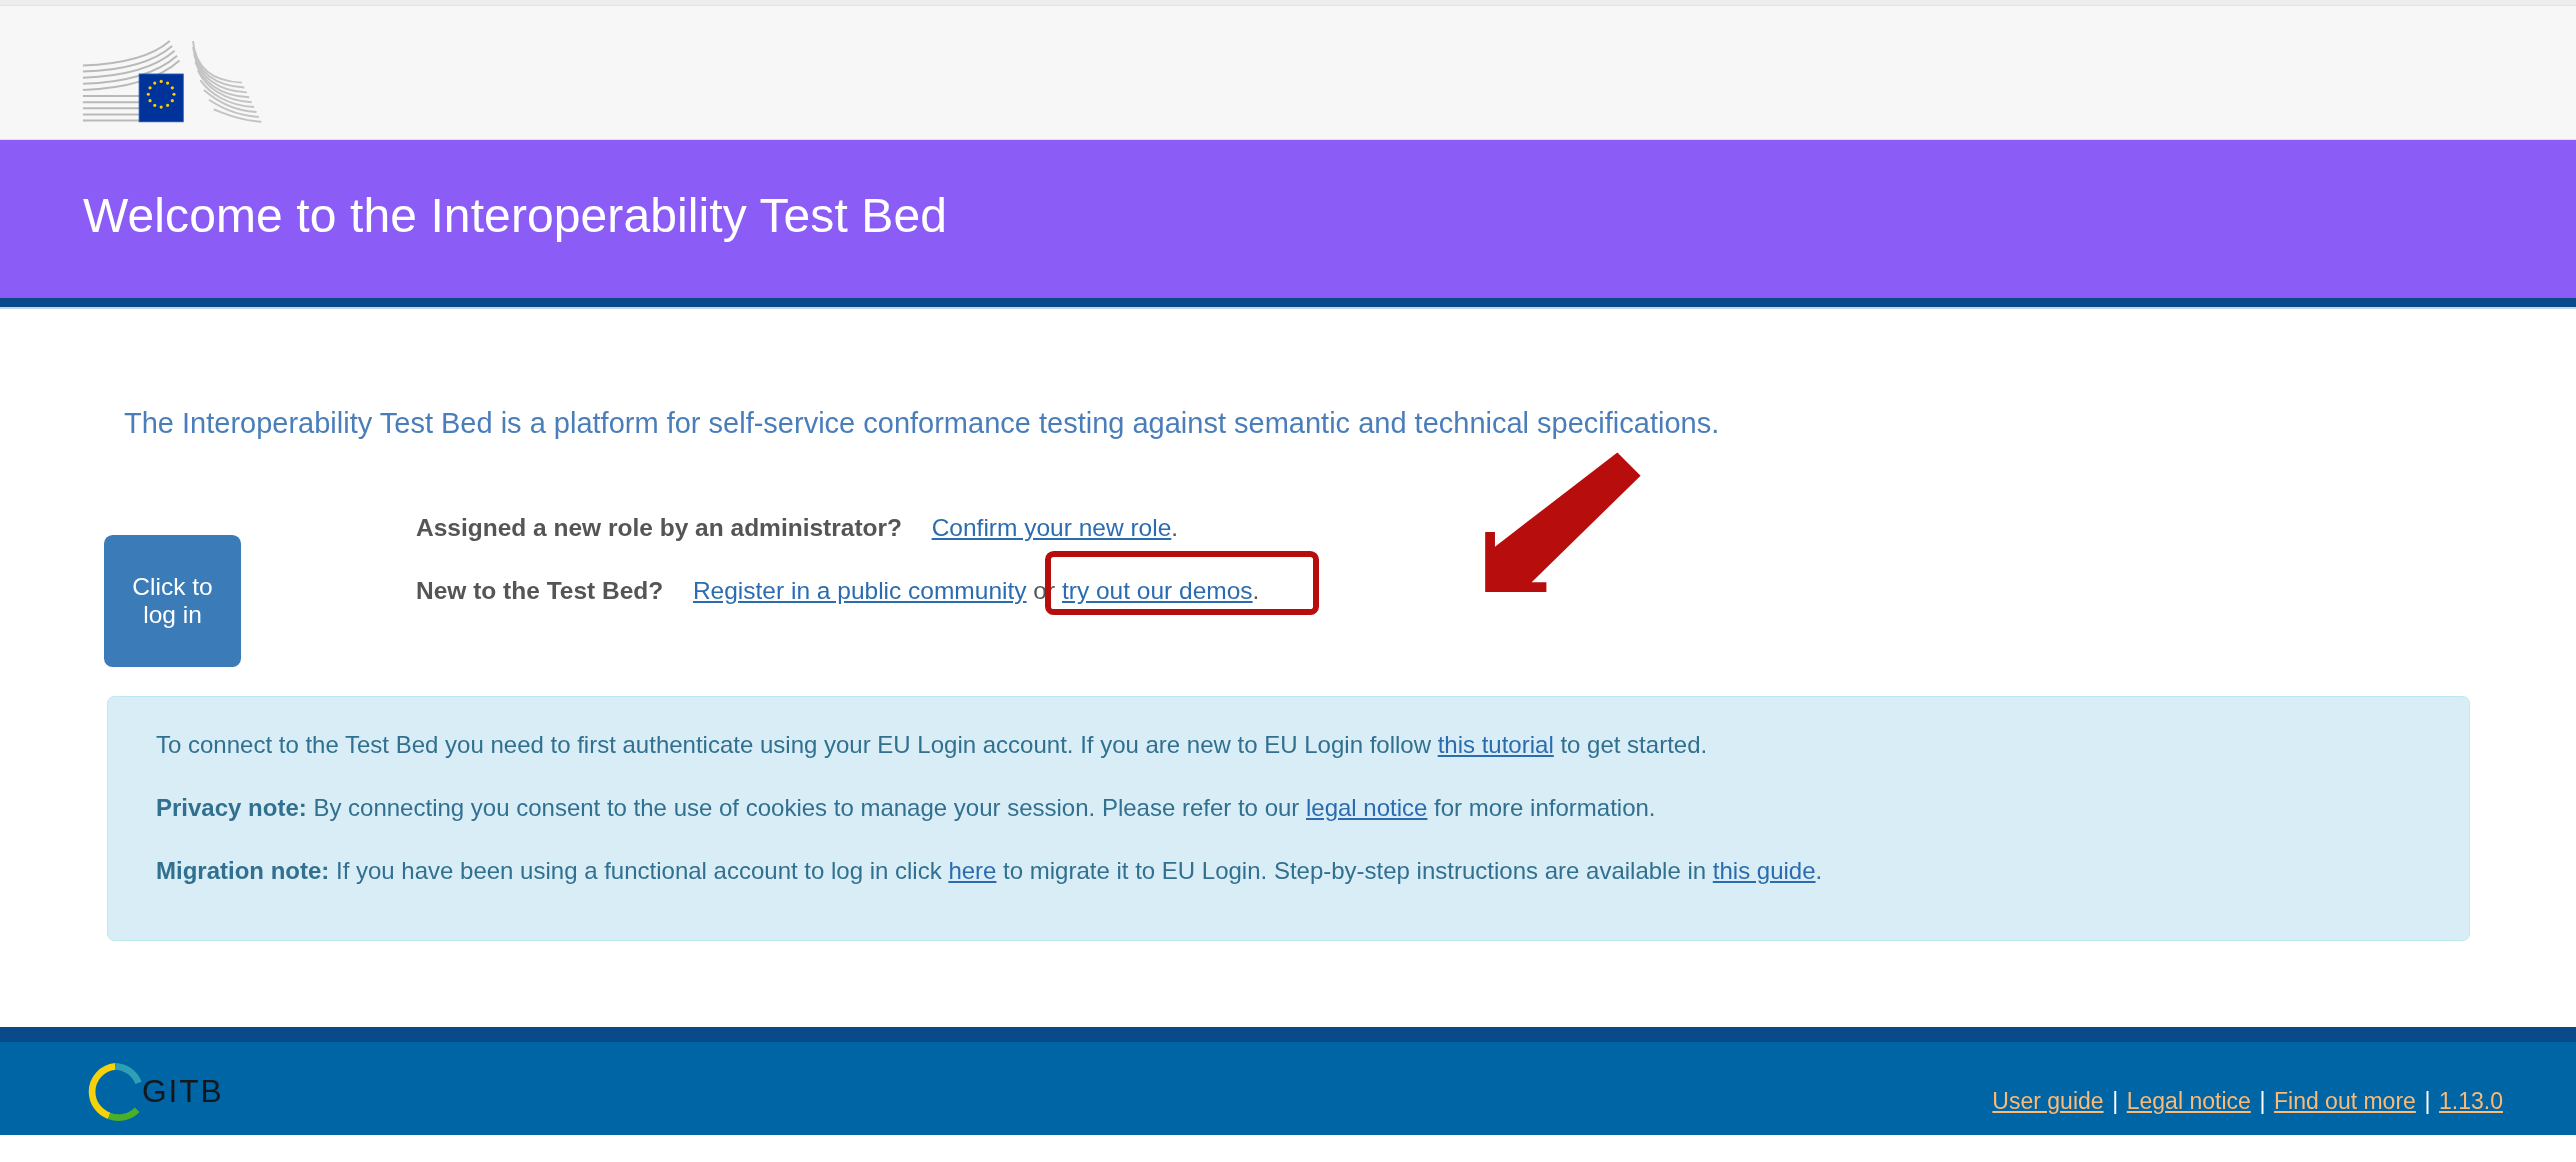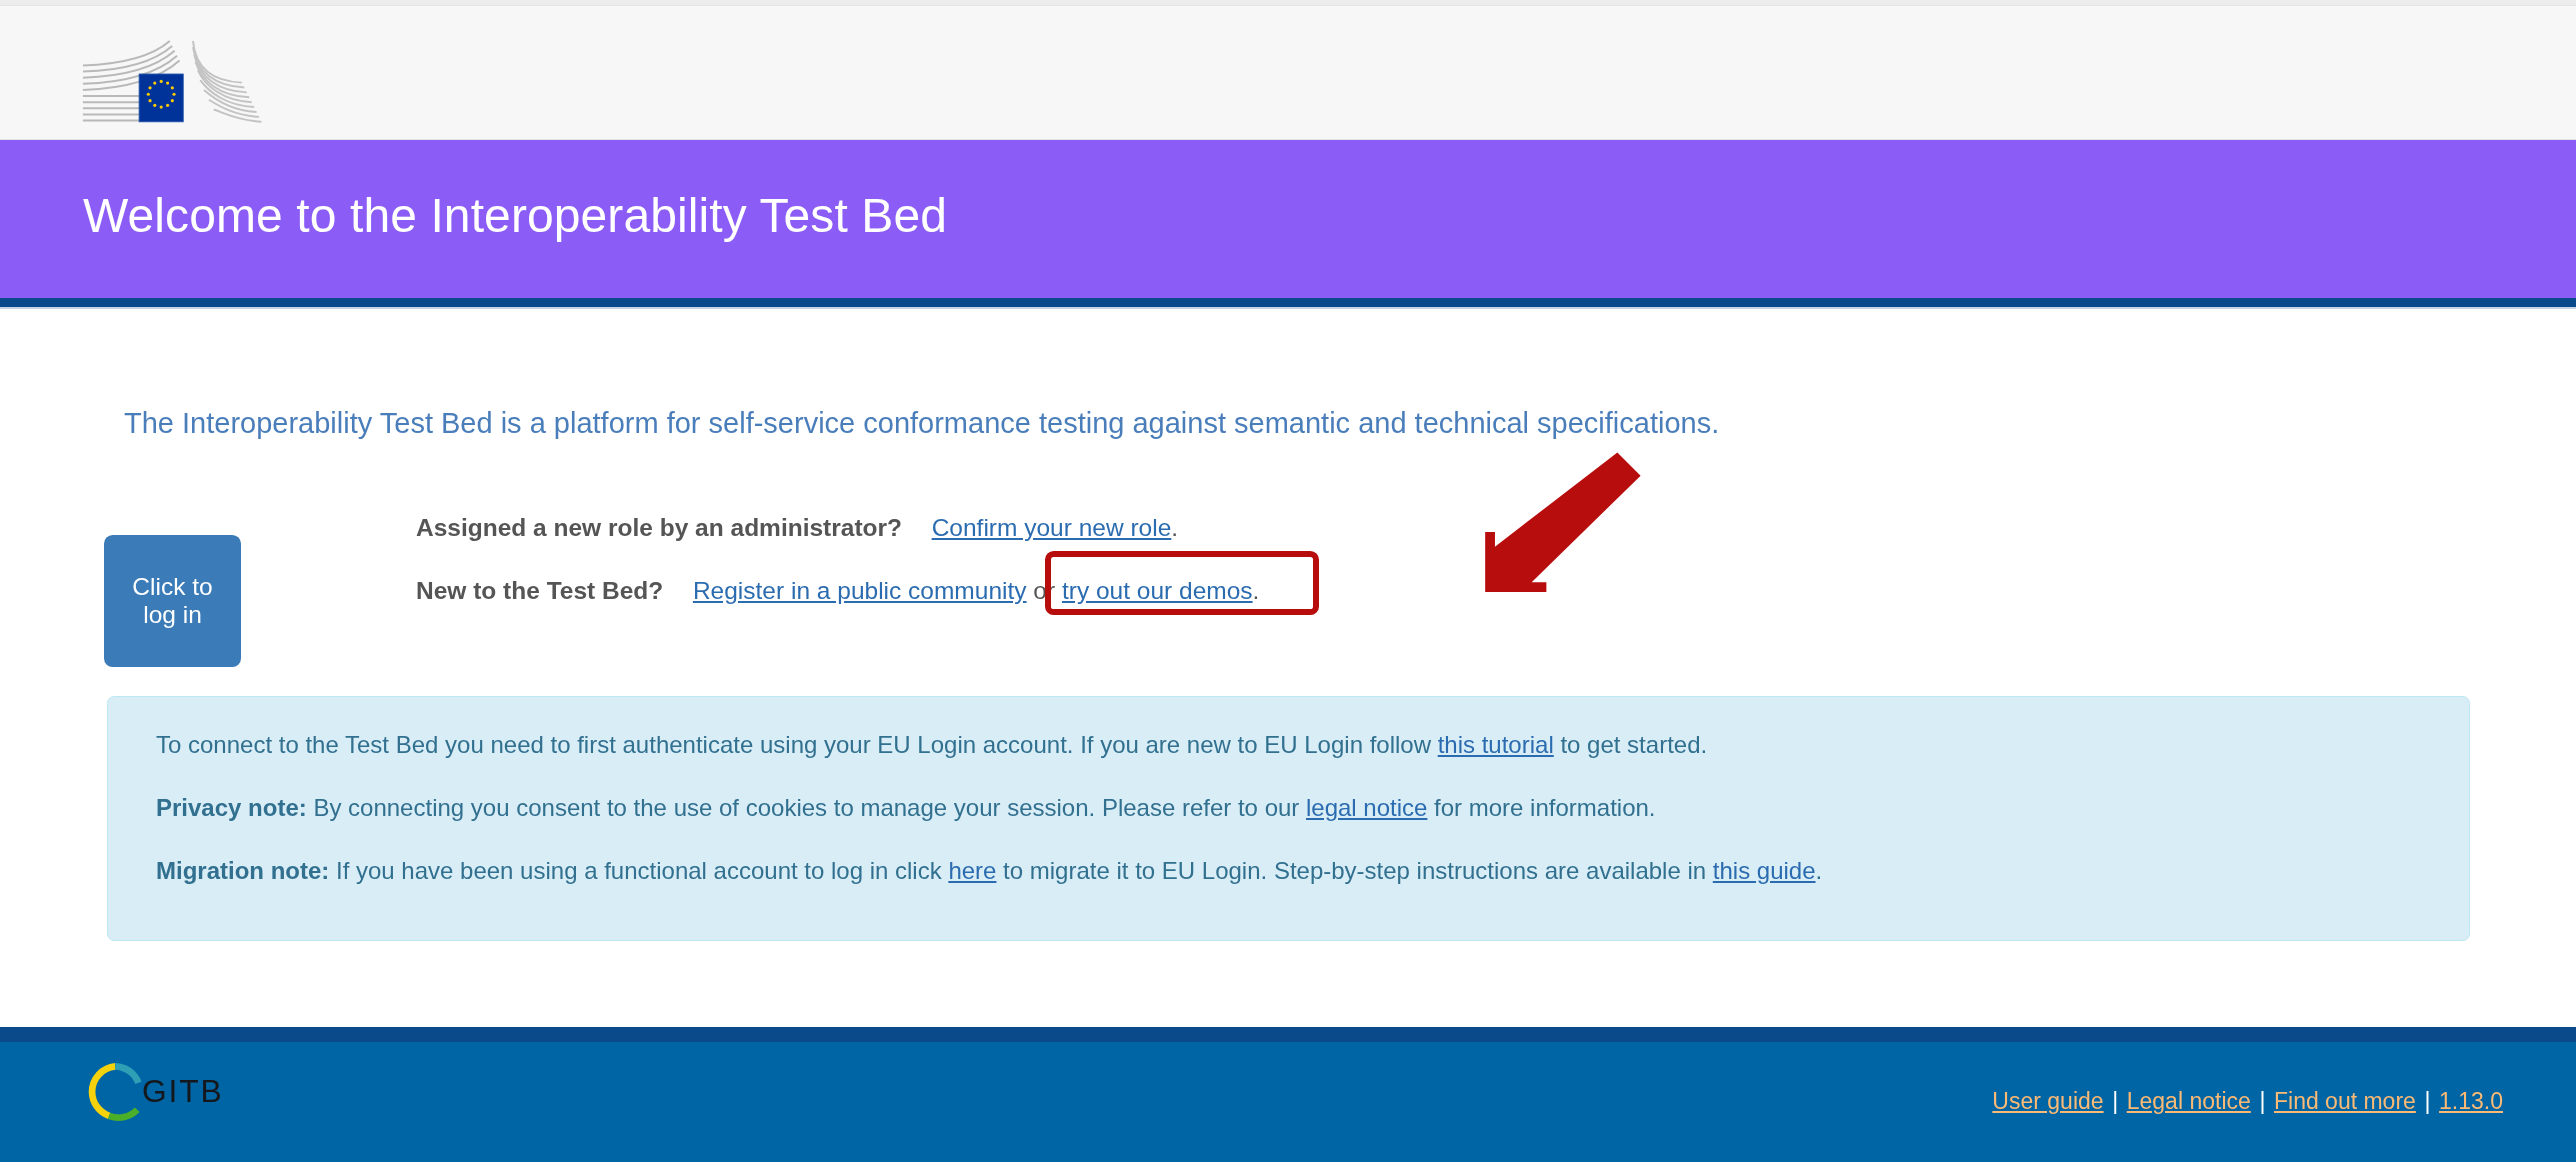--- a/index.html
+++ b/index.html
@@ -185,21 +185,21 @@
     white-space: nowrap;
   }
   .info-line:last-child { margin-bottom: 0; }
   .info-line b { font-weight: bold; }
 
   
   .footer {
     position: absolute;
     left: 0; top: 1027px;
     width: 2576px;
-    height: 135px;
+    height: 108px;
     background: #0065a4;
   }
   .footer-topline {
     position: absolute;
     left: 0; top: 0;
     width: 2576px;
     height: 14.7px;
     background: #0a4a8a;
   }
   .gitb-logo {

